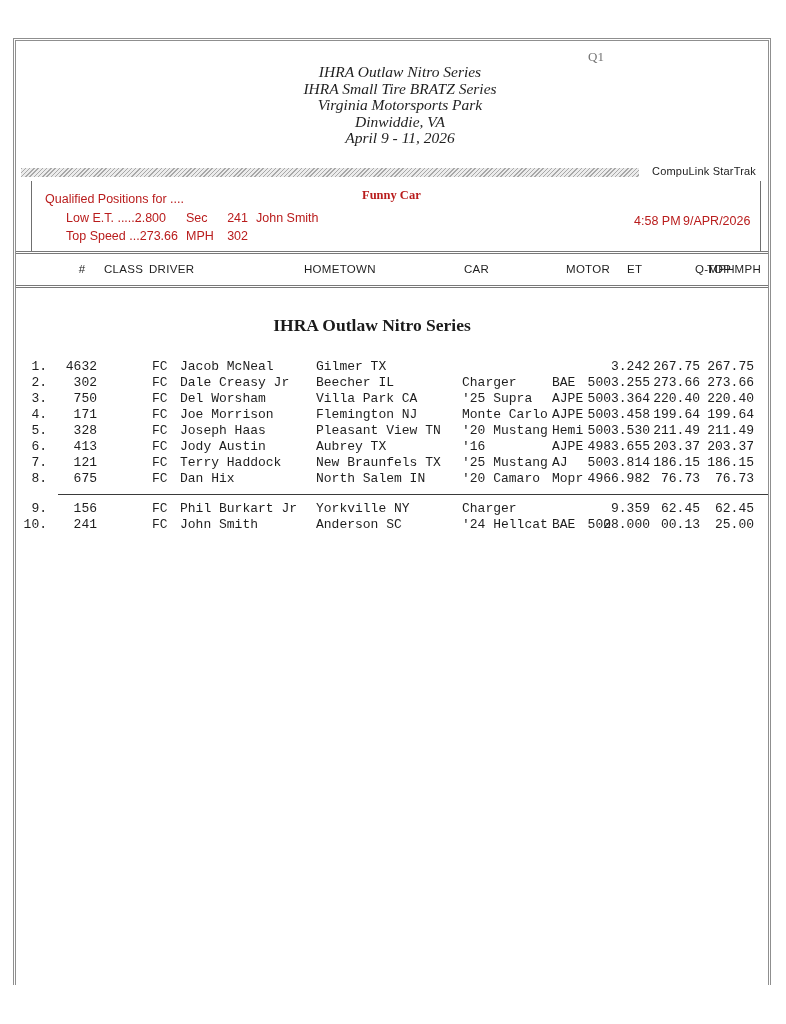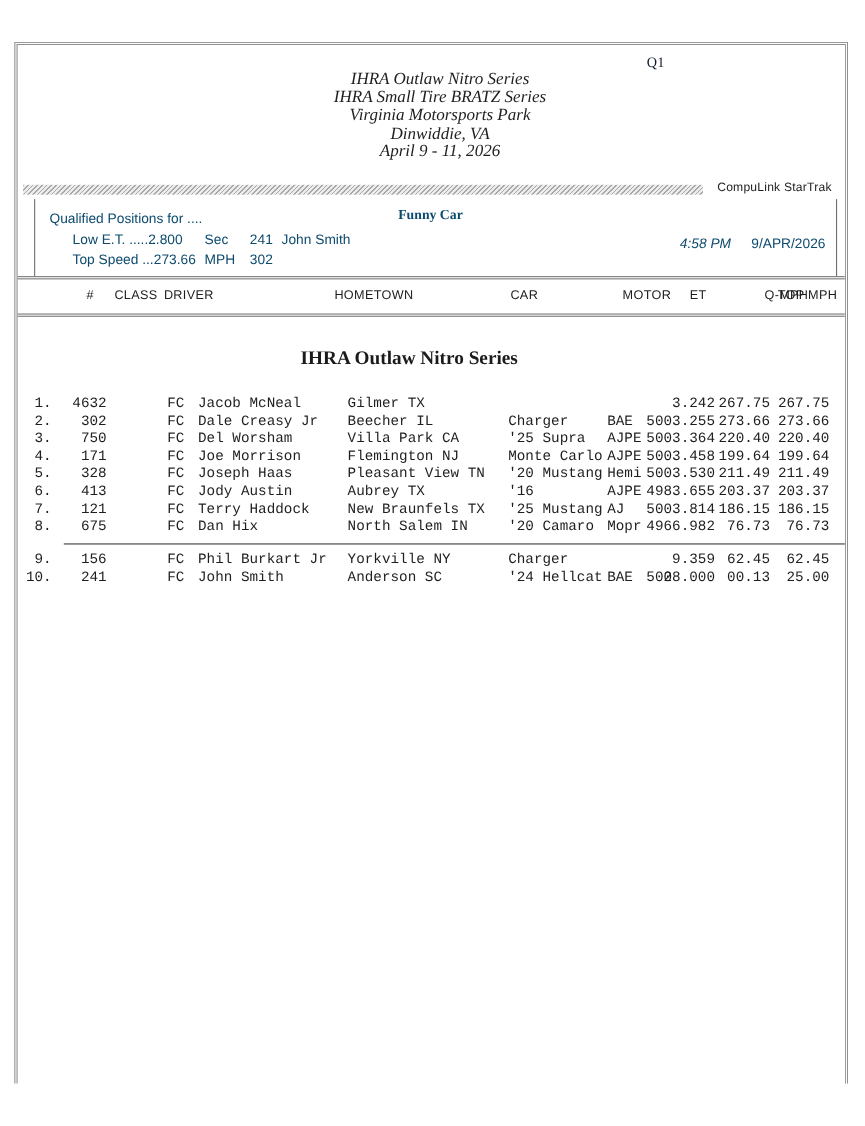--- a/index.html
+++ b/index.html
@@ -18,21 +18,21 @@
     border-left: 3px double #8f8f8f;
     border-right: 3px double #8f8f8f;
     box-sizing: border-box;
     background: #ffffff;
   }
   .abs { position: absolute; }
 
   .session-label {
     left: 572px; top: 8px;
     font-family: "Liberation Serif", serif;
-    font-size: 13px; color: #0f172a;
+    font-size: 13px; color: #737373;
   }
   .title-block {
     left: 0; top: 23px; width: 100%;
     text-align: center;
     transform: translateX(8px);
     font-family: "Liberation Serif", serif;
     font-style: italic;
     font-size: 15.5px; line-height: 16.6px;
     color: #1f1f1f;
   }
@@ -42,33 +42,33 @@
   }
   .brand {
     left: 636px; top: 124px;
     font-size: 11px; color: #222; letter-spacing: 0.2px;
   }
   .qualbox {
     left: 15px; top: 140px; width: 728px; height: 70px;
     border-left: 1px solid #6f6f6f;
     border-right: 1px solid #6f6f6f;
   }
-  .qualbox .t { position: absolute; font-size: 12.5px; white-space: nowrap; color: #0c4a6e; }
+  .qualbox .t { position: absolute; font-size: 12.5px; white-space: nowrap; color: #b91c1c; }
   .q-label   { left: 13px;  top: 11px; }
   .q-cat     { left: 330px; top: 7px;  font-family: "Liberation Serif", serif; font-weight: bold; font-size: 17px; }
   .q-lowlab  { left: 34px;  top: 30px; }
   .q-lowval  { left: 84px;  top: 30px; width: 50px; text-align: right; }
   .q-lowunit { left: 154px; top: 30px; }
   .q-lownum  { left: 181px; top: 30px; width: 35px; text-align: right; }
   .q-lowdrv  { left: 224px; top: 30px; }
   .q-toplab  { left: 34px;  top: 48px; }
   .q-topval  { left: 96px;  top: 48px; width: 50px; text-align: right; }
   .q-topunit { left: 154px; top: 48px; }
   .q-topnum  { left: 181px; top: 48px; width: 35px; text-align: right; }
-  .q-time    { left: 586px; top: 33px; font-style: italic; }
+  .q-time    { left: 602px; top: 33px; }
   .q-date    { left: 651px; top: 33px; }
 
   .header-band {
     left: 0; top: 210px; width: 100%; height: 37px;
     border-top: 3px double #787878;
     border-bottom: 3px double #787878;
     box-sizing: border-box;
   }
   .header-band span {
     position: absolute; top: 9px;

